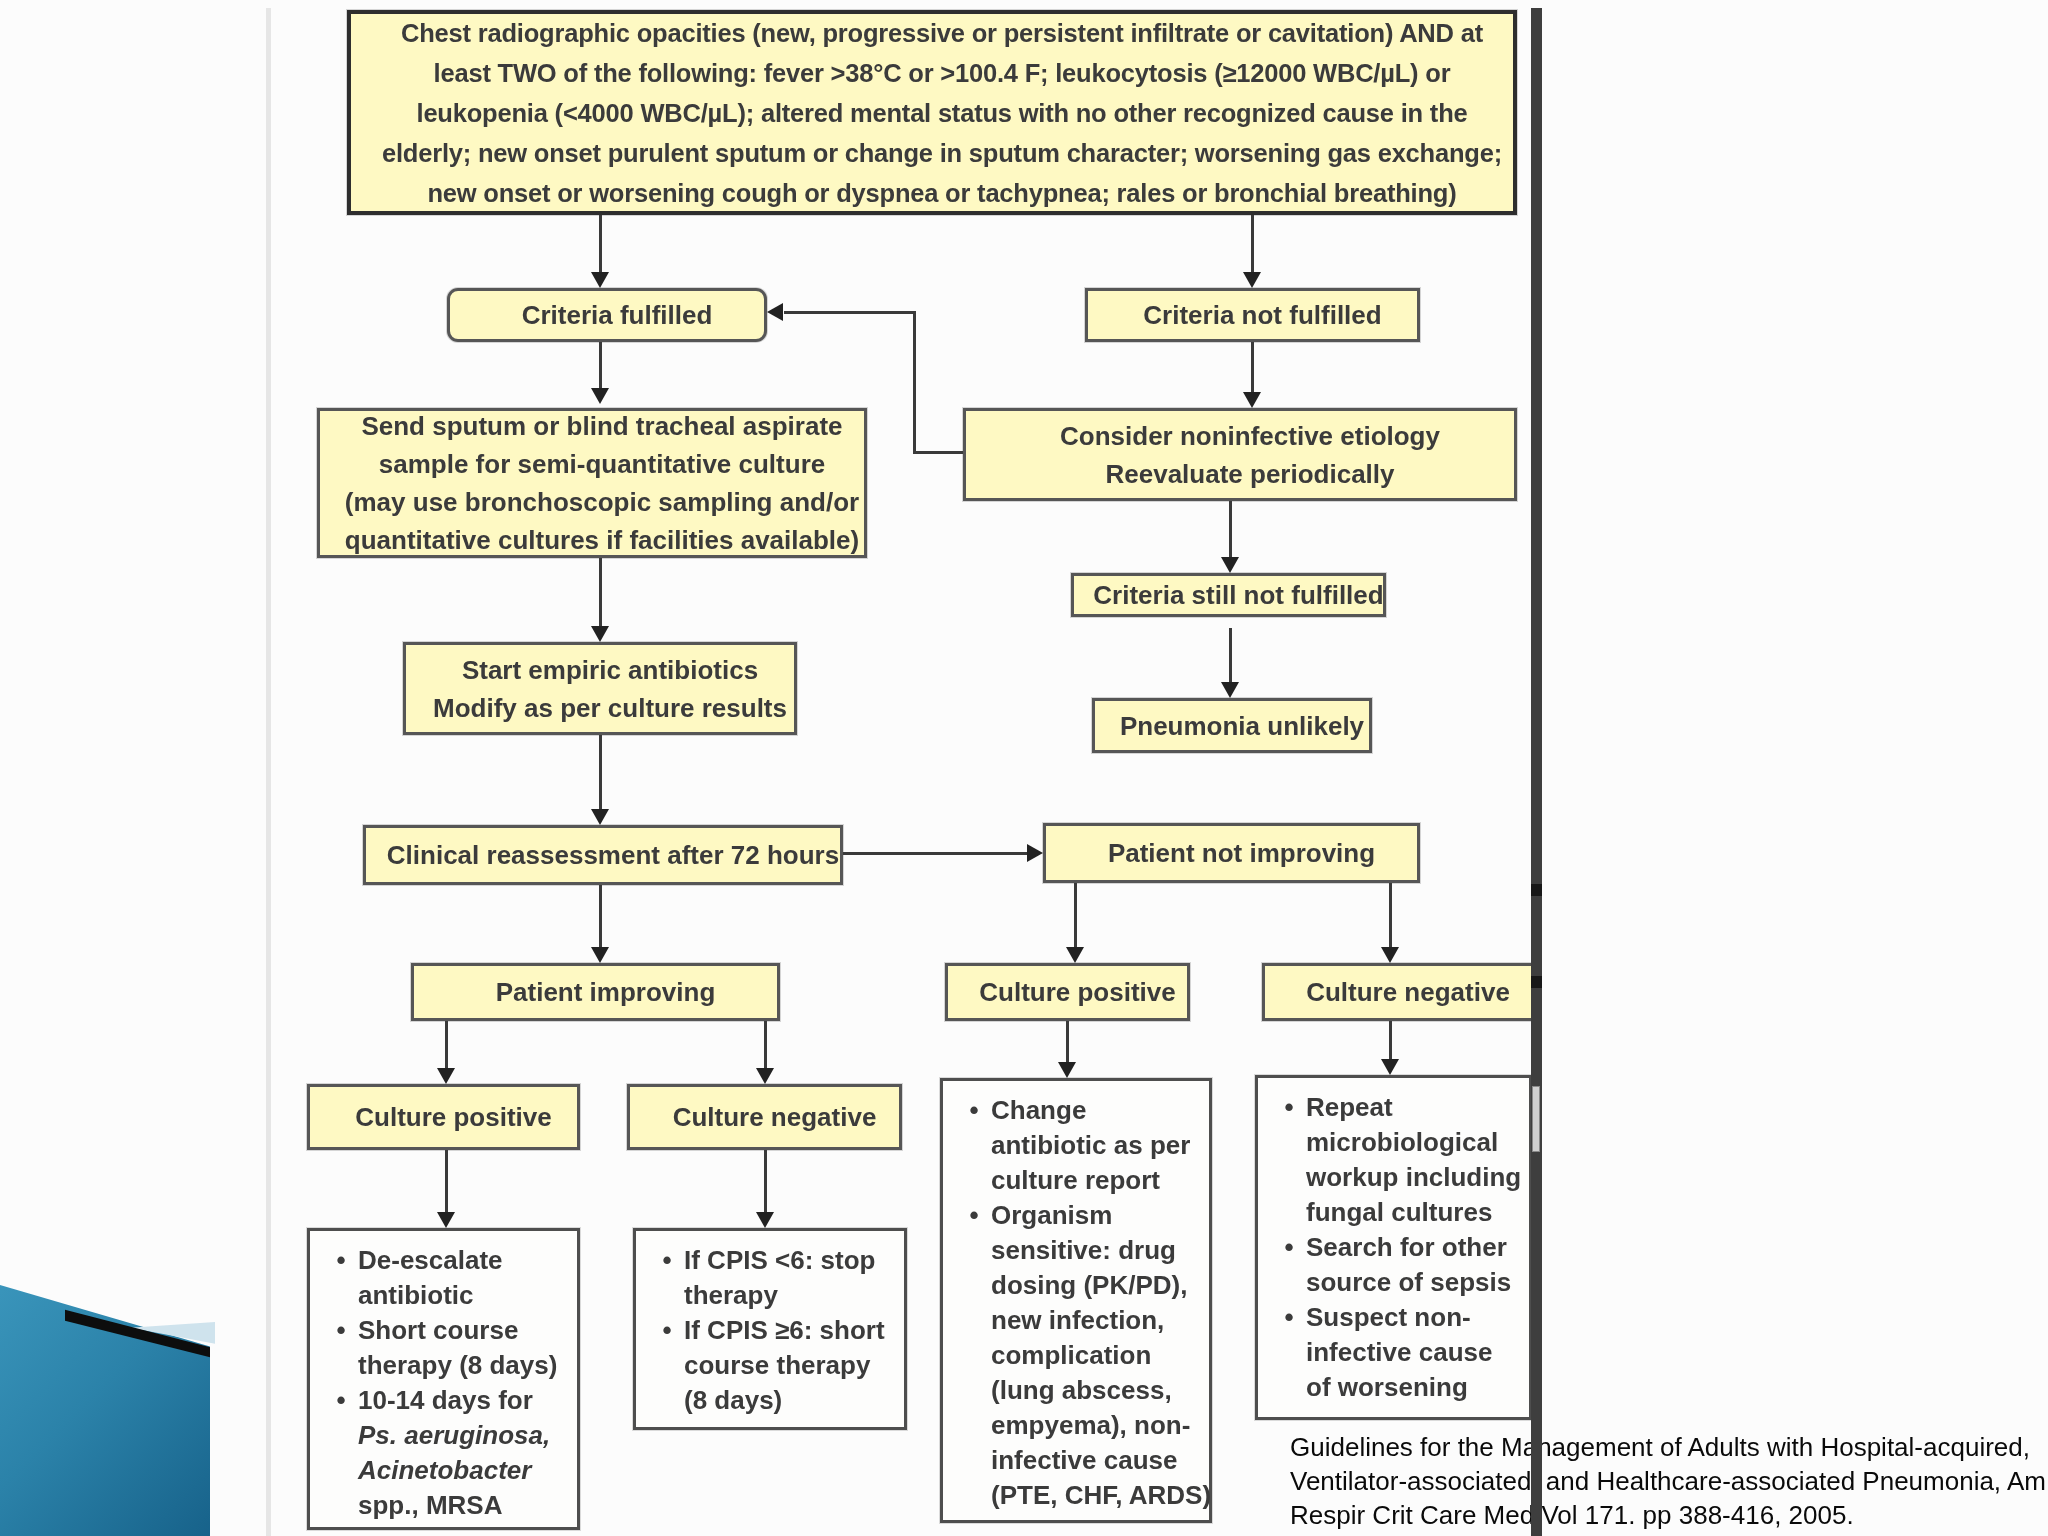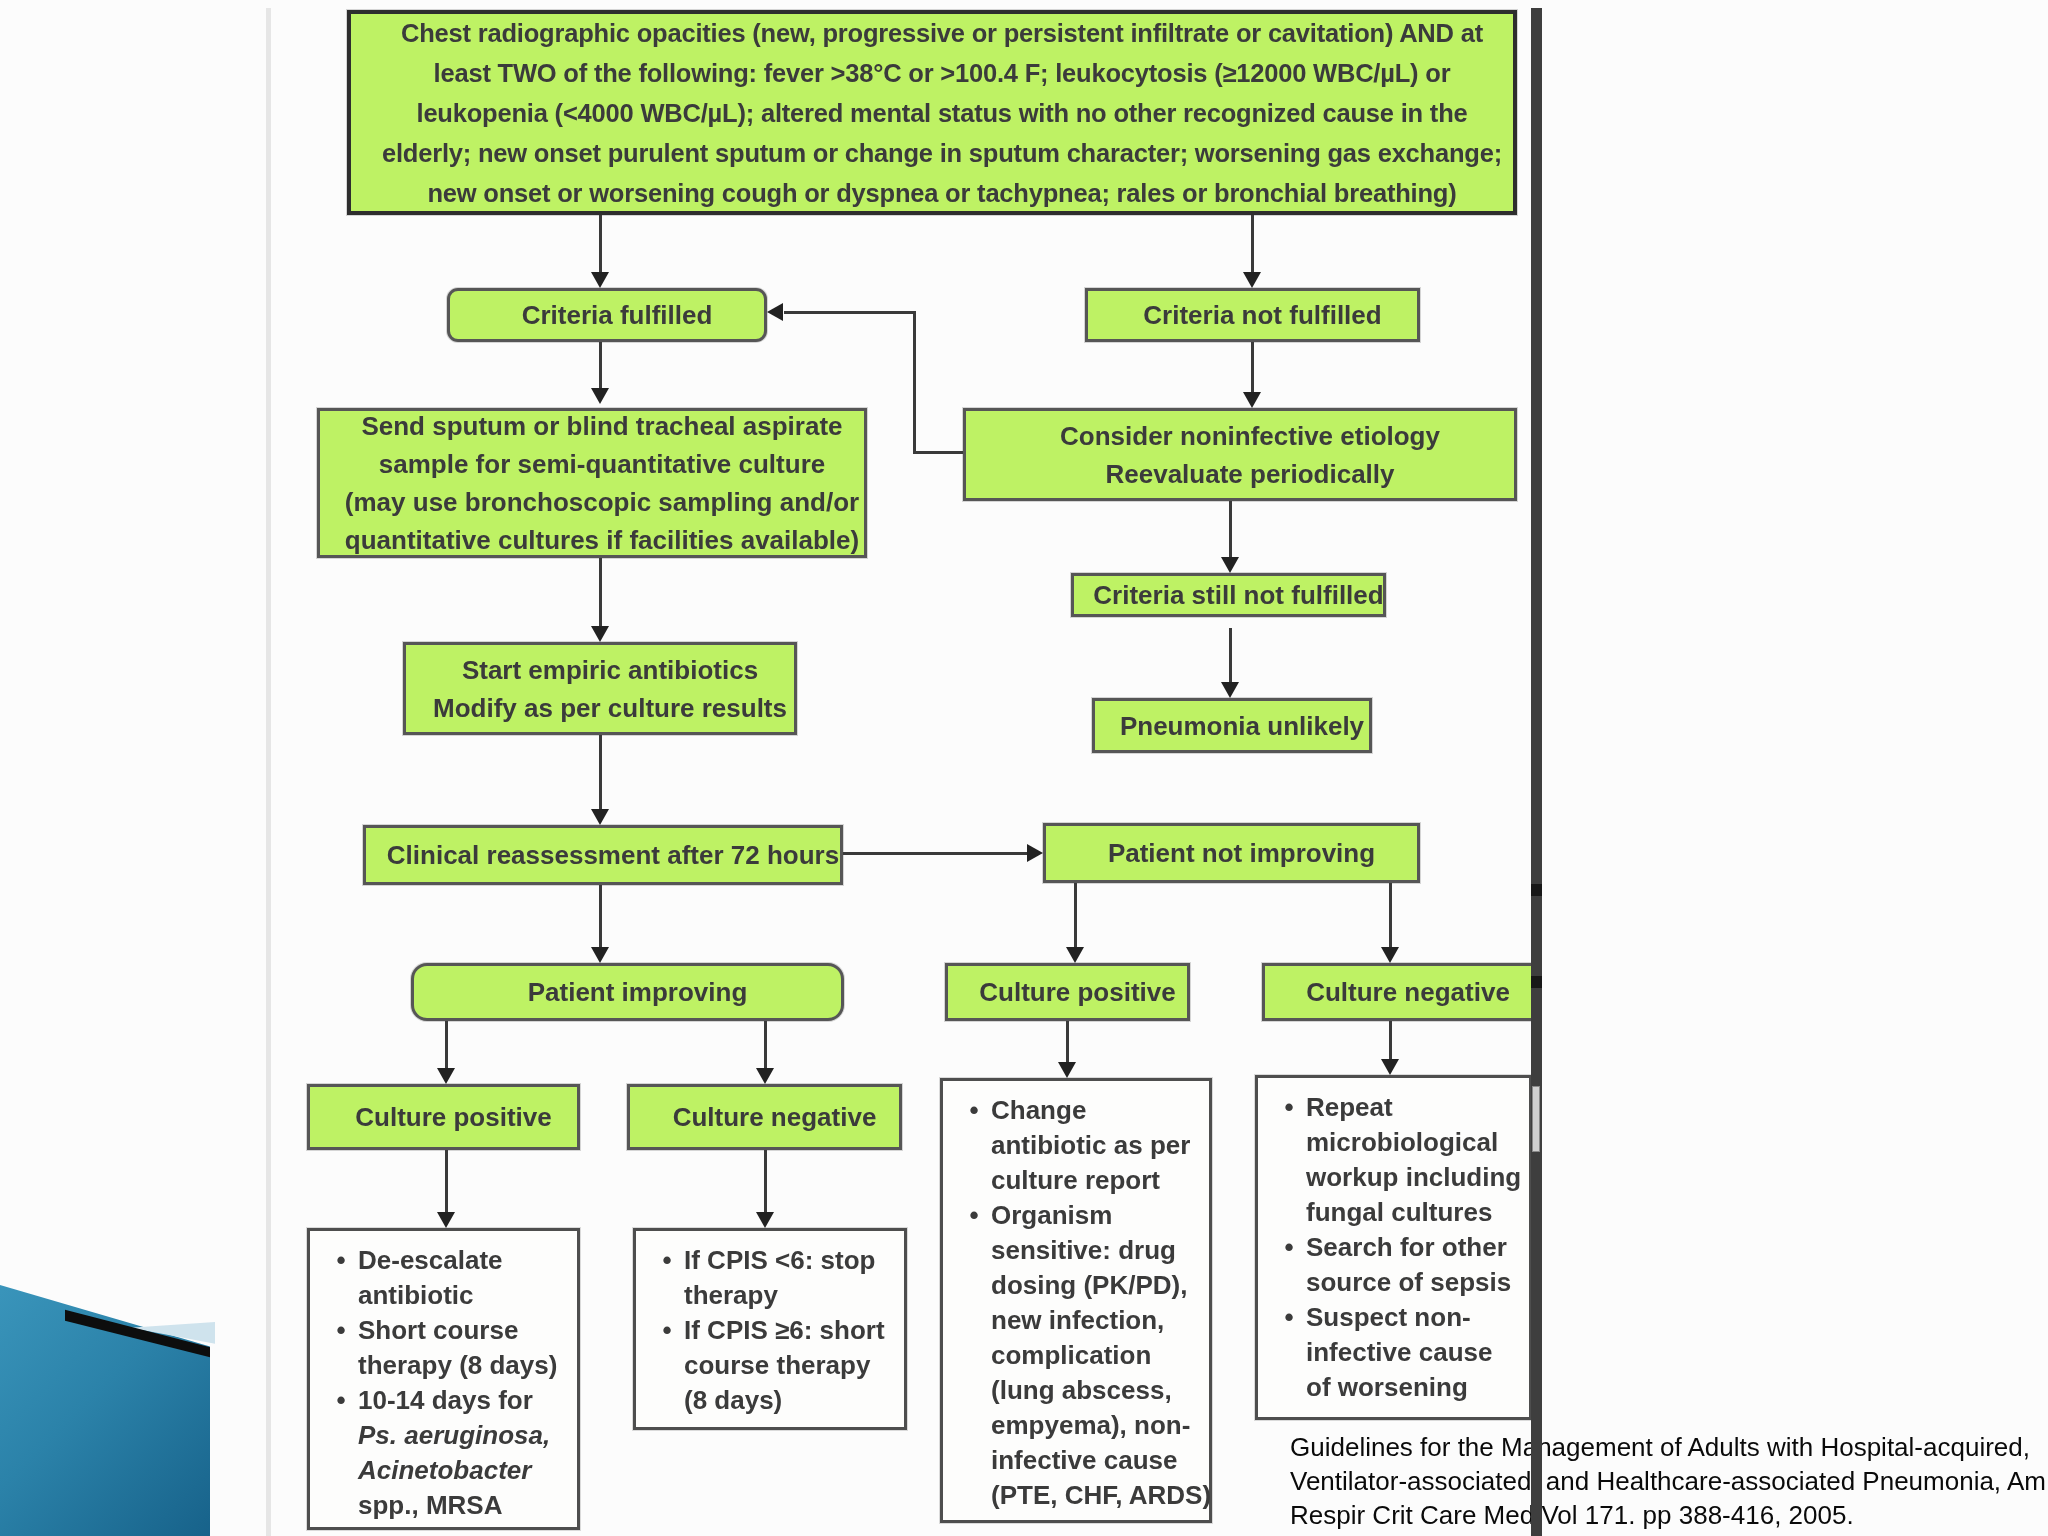--- a/index.html
+++ b/index.html
@@ -1,19 +1,19 @@
 <!DOCTYPE html>
 <html><head>
 <meta charset="utf-8">
 <style>
   html,body{margin:0;padding:0;background:#ffffff;}
   body{width:2048px;height:1536px;position:relative;font-family:"Liberation Sans",sans-serif;}
   #stage{position:absolute;inset:0;background:#fcfcfc;overflow:hidden;}
 
-  .box{position:absolute;background:#bef264;border:3px solid #565656;box-sizing:border-box;
+  .box{position:absolute;background:#fef9c3;border:3px solid #565656;box-sizing:border-box;
        display:flex;flex-direction:column;align-items:center;justify-content:center;
        color:#3b3b3b;font-weight:700;box-shadow:0 0 0 1px rgba(140,140,140,.35);padding-left:20px;}
   .box .bl{white-space:nowrap;line-height:38px;font-size:26px;}
   .box.single{font-size:27px;}
   .box.toplvl{border:4px solid #2e2e2e;}
   .box.toplvl .bl{font-size:25.5px;line-height:40px;letter-spacing:-0.2px;}
 
   .listbox{position:absolute;background:#fdfdfc;border:3px solid #4e4e4e;box-sizing:border-box;
        color:#3b3b3b;font-weight:700;font-size:26px;padding:12px 8px 8px 14px;
        box-shadow:0 0 0 1px rgba(140,140,140,.3);}
@@ -98,21 +98,21 @@
     </div>
 
   <div class="box single" style="left:363px;top:825px;width:480px;height:60px;">
     <div class="bl">Clinical reassessment after 72 hours</div>
   </div>
 
   <div class="box single" style="left:1043px;top:823px;width:377px;height:60px;">
     <div class="bl">Patient not improving</div>
   </div>
 
-  <div class="box single" style="left:411px;top:963px;width:433px;height:58px;border-radius:16px;">
+  <div class="box single" style="left:411px;top:963px;width:369px;height:58px;">
     <div class="bl">Patient improving</div>
   </div>
 
   <div class="box single" style="left:945px;top:963px;width:245px;height:58px;">
     <div class="bl">Culture positive</div>
   </div>
 
   <div class="box single" style="left:1262px;top:963px;width:272px;height:58px;">
     <div class="bl">Culture negative</div>
   </div>

